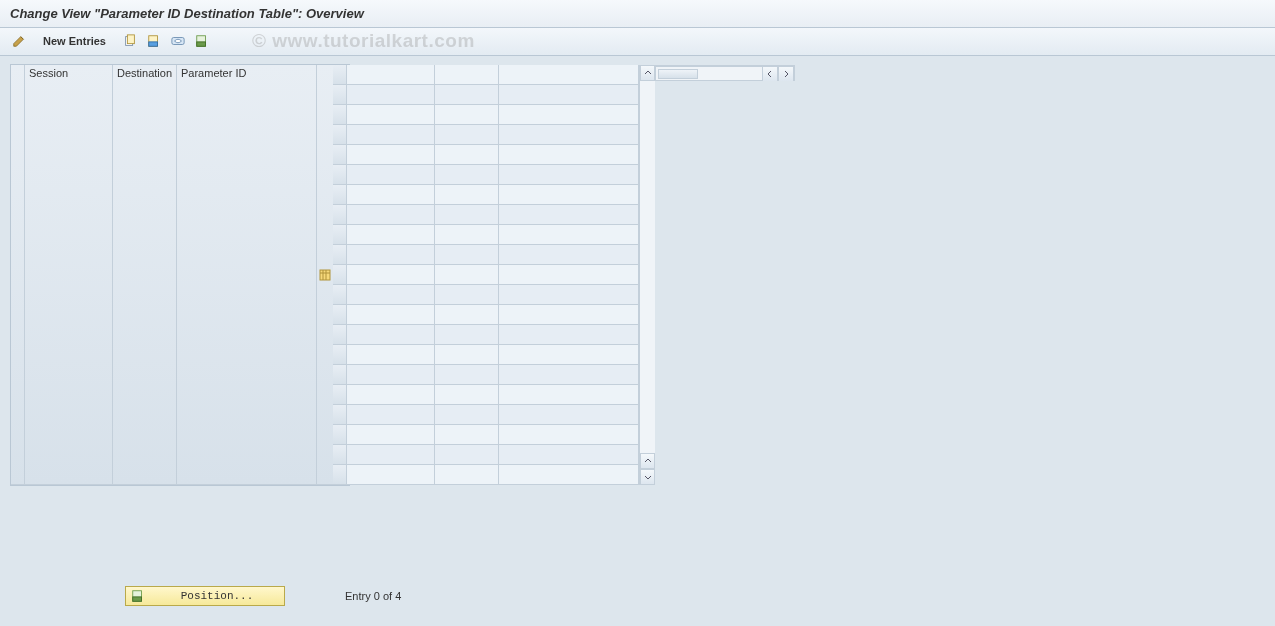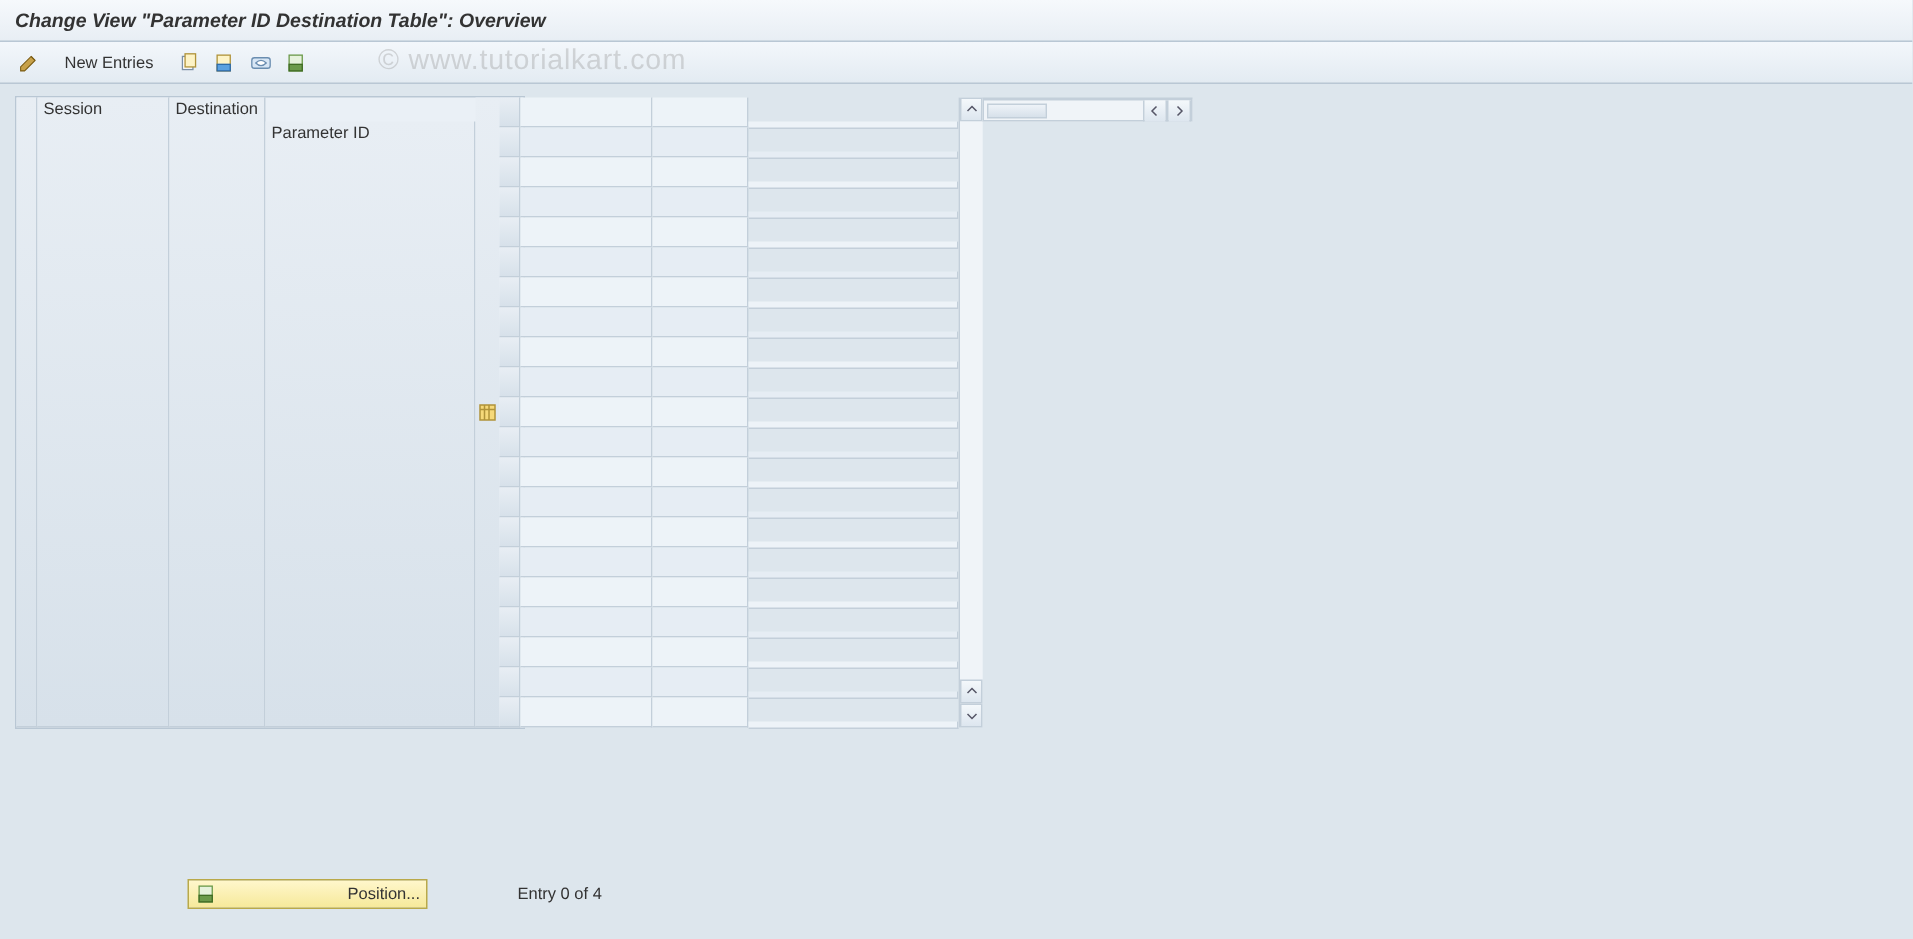--- a/index.html
+++ b/index.html
@@ -22,24 +22,25 @@
     font-weight: bold;
     font-style: italic;
     color: #333;
   }
   
   .toolbar {
     background: linear-gradient(#f3f7fb, #e3ebf2);
     border-bottom: 1px solid #b9c7d4;
     padding: 4px 10px;
     display: flex;
-    align-items: center;
+    align-items: flex-start;
     gap: 6px;
     height: 28px;
     position: relative;
+    font-weight: bold;
   }
   .tb-btn {
     width: 18px; height: 18px;
     display: inline-flex; align-items: center; justify-content: center;
     border-radius: 2px;
     cursor: pointer;
   }
   .new-entries {
     border: 1px solid transparent;
     padding: 2px 8px;
@@ -86,21 +87,21 @@
     color: #333;
     white-space: nowrap;
     overflow: hidden;
   }
   .col-h {
     background: linear-gradient(#e8eef4,#d7e1ea);
     font-weight: normal;
   }
   .col-session   { width: 88px; }
   .col-seq       { width: 64px; }
-  .col-param     { width: 140px; margin-top: 16px; }
+  .col-param     { width: 140px; }
   .col-config {
     width: 16px;
     background: linear-gradient(#e8eef4,#d7e1ea);
     border-bottom: 1px solid #c3cfda;
     display:flex;align-items:center;justify-content:center;
   }
   .grid-body {
     display: flex;
   }
   .grid-rows { flex: 1; }
@@ -162,21 +163,21 @@
     display:flex; align-items:center;
     padding: 0 4px;
     gap: 8px;
     cursor:pointer;
     color:#333;
   }
   .position-btn .icon-slot {
     width:16px;height:16px;display:inline-flex;align-items:center;justify-content:center;
   }
   .position-btn .label {
-    flex:1; text-align:right;
+    flex:1; text-align:center;font-family:Liberation Mono, monospace;
   }
   .entry-status { color:#333; }
   .pad-bottom {
     height: 14px;
     background: #eaf0f6;
     border-top:1px solid #c3cfda;
   }
 </style>
 </head>
 <body>

